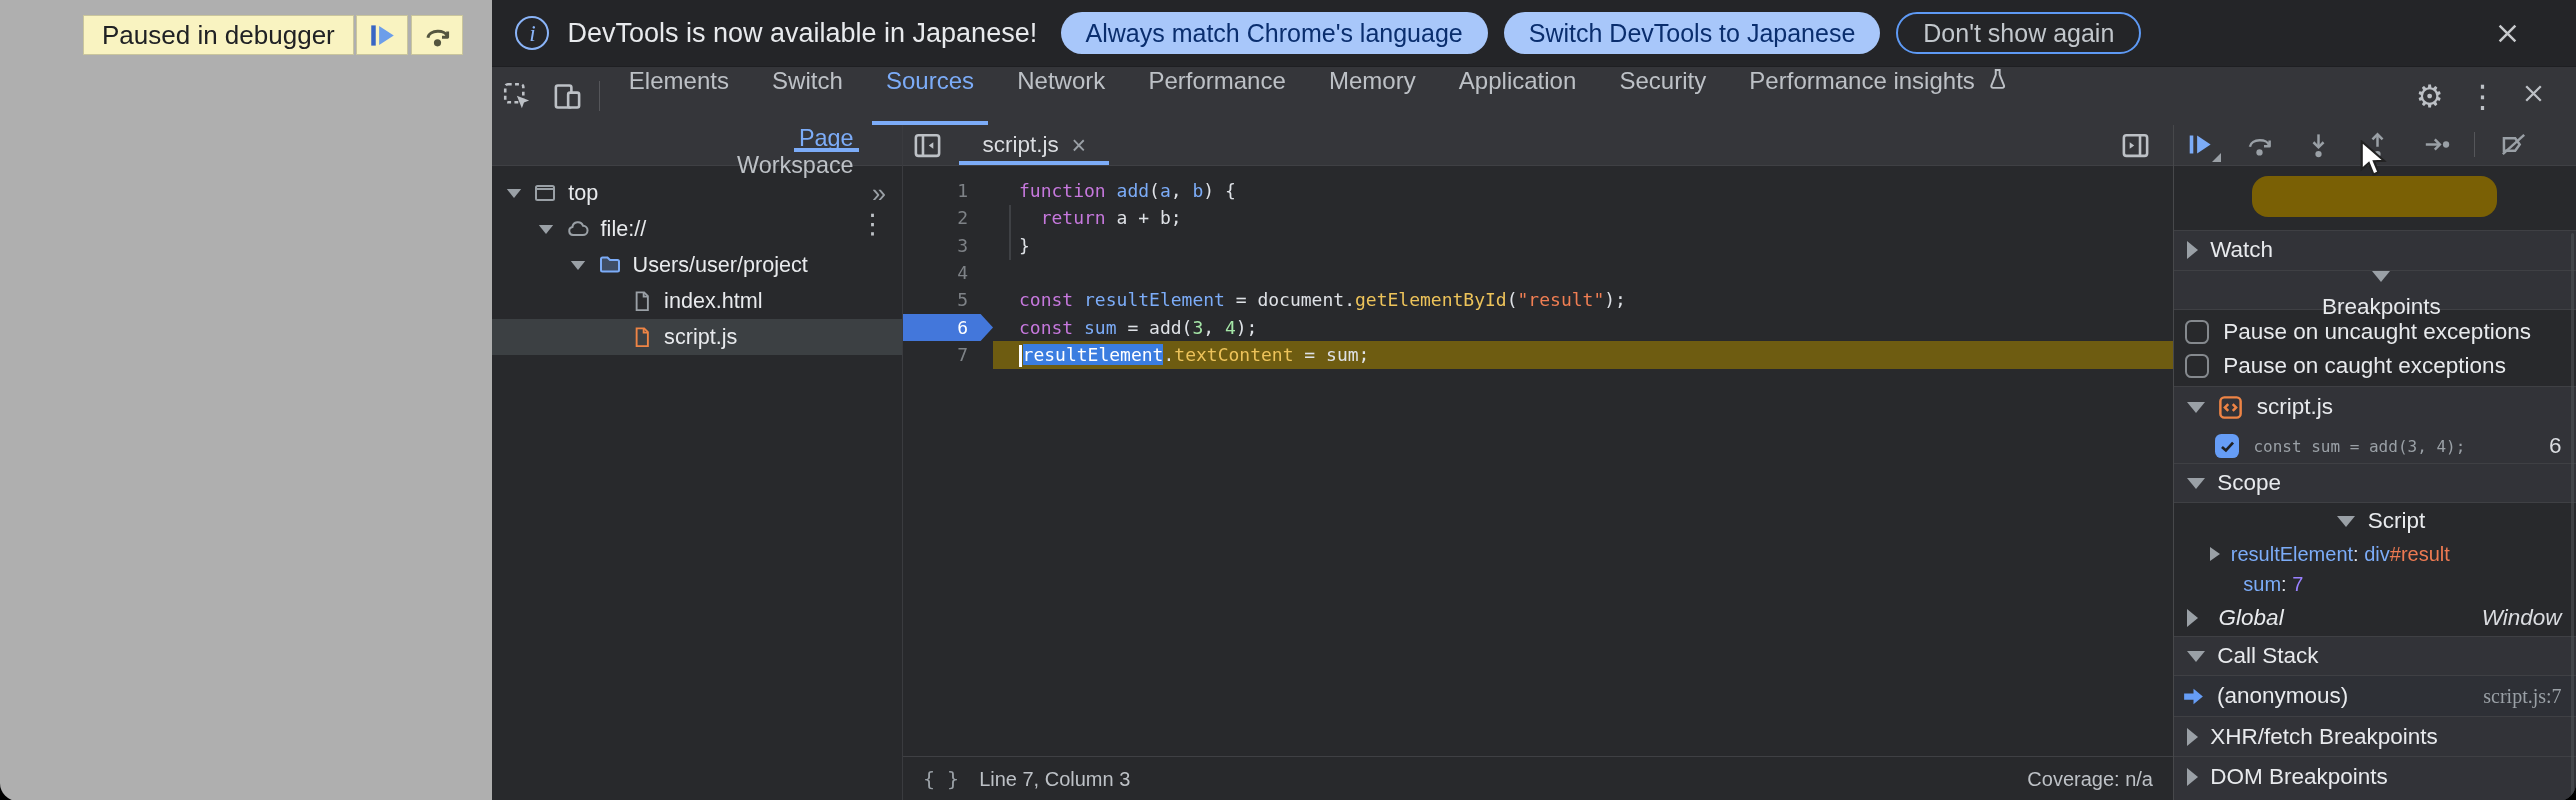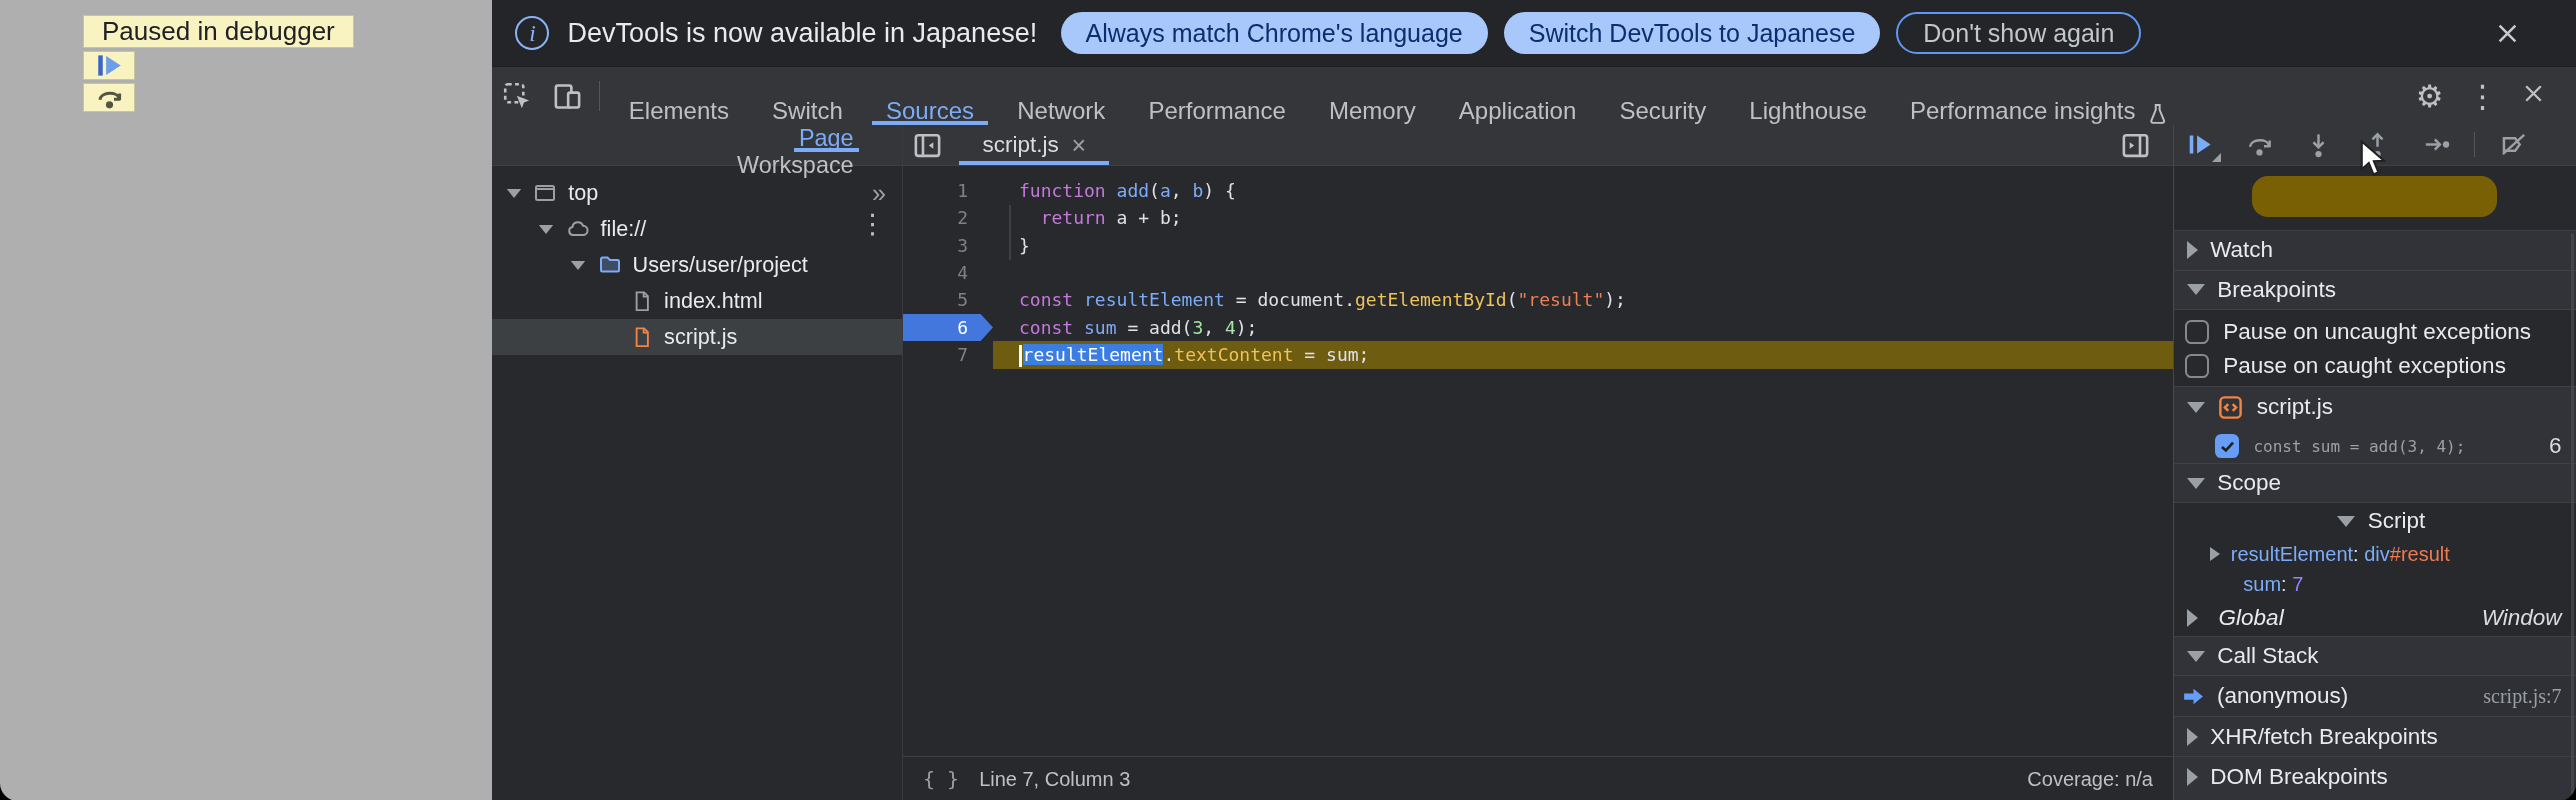--- a/index.html
+++ b/index.html
@@ -6,42 +6,42 @@
     --bg-dark:#28292C; --bg-toolbar:#35363A; --bg-header:#323338;
     --border:#3F4044; --txt:#E8EAED; --txt-dim:#BDC1C6; --txt-gray:#9AA0A6;
   }
   *{box-sizing:border-box;}
   html,body{margin:0;padding:0;background:#000;}
   body{font-family:"Liberation Sans", sans-serif; width:2576px;height:801px;overflow:hidden;}
   .screen{position:relative;width:2576px;height:801px;background:#000;overflow:hidden;}
 
   
   .page-area{position:absolute;left:0;top:0;width:492px;height:801px;background:#AFAFAF;border-bottom-left-radius:18px;}
-  .paused-banner{position:absolute;left:83px;top:15.3px;display:flex;gap:2.7px;height:40px;flex-direction:column;}
+  .paused-banner{position:absolute;left:83px;top:15.3px;display:flex;gap:2.7px;height:40px;}
   .paused-banner .seg{background:var(--banner_bg,#F9F3C1);border:0.9px solid #C9C59D;display:flex;align-items:center;justify-content:center;}
   .paused-banner .seg.label{padding:0 18px;font-size:26px;color:#202124;}
   .paused-banner .seg.ibtn{width:52px;cursor:pointer;}
 
   
   .devtools{position:absolute;left:492px;top:0;width:2084px;height:801px;background:var(--bg-dark);color:var(--txt);border-bottom-right-radius:18px;overflow:hidden;}
 
   
   .infobar{height:66px;display:flex;align-items:center;padding:0 23.4px;background:#242528;font-size:27px;}
   .info-icon{width:34px;height:34px;border:2.7px solid #8AB4F8;border-radius:50%;color:#8AB4F8;display:flex;align-items:center;justify-content:center;font-size:23.4px;font-style:italic;font-family:"Liberation Serif",serif;flex-shrink:0;margin-right:18px;}
   .infobar .msg{color:var(--txt);margin-right:23.4px;white-space:nowrap;}
   .pill{height:42px;border-radius:21.6px;background:var(--pill_bg,#A8C7FA);color:var(--pill_text,#0A2E6E);border:none;font-size:25px;padding:0 25px;margin-right:16px;display:flex;align-items:center;cursor:pointer;font-family:"Liberation Sans",sans-serif;white-space:nowrap;}
   .pill.outline{background:transparent;border:2.7px solid #5E9AF5;color:#C2C7CC;}
   .infobar .close-x{margin-left:auto;margin-right:32px;cursor:pointer;display:flex;}
 
   
   .tabbar{height:59px;background:var(--bg-toolbar);display:flex;align-items:stretch;border-top:0.9px solid #1E1F22;}
   .tabbar .icon-btn{width:50px;display:flex;align-items:center;justify-content:center;cursor:pointer;}
   .vdiv{width:0.9px;background:#55565A;margin:14.4px 7.2px;}
   .main-tabs{display:flex;align-items:stretch;}
-  .tab{position:relative;display:flex;align-items:flex-end;padding:0 21.6px;font-size:24px;color:var(--txt-dim);cursor:pointer;white-space:nowrap;gap:10.8px;}
+  .tab{position:relative;display:flex;align-items:flex-start;padding:0 21.6px;font-size:24px;color:var(--txt-dim);cursor:pointer;white-space:nowrap;gap:10.8px;}
   .tab.active{color:var(--accent_blue,#7CACF8);}
   .tab.active::after{content:'';position:absolute;left:7.2px;right:7.2px;bottom:0;height:4.5px;background:var(--accent_blue,#7CACF8);}
   .tabbar .right{margin-left:auto;display:flex;align-items:center;padding-right:18px;}
   .glyph-btn{font-size:31px;color:var(--txt-dim);padding:0 11.7px;cursor:pointer;}
 
   
   .content{position:absolute;top:125px;left:0;right:0;bottom:0;display:flex;}
 
   
   .navigator{width:411px;flex-shrink:0;border-right:0.9px solid #3A3B3F;display:flex;flex-direction:column;background:var(--bg-dark);}
@@ -199,23 +199,20 @@
           <div class="tab">
             <span>Memory</span>
           </div>
           <div class="tab">
             <span>Application</span>
           </div>
           <div class="tab">
             <span>Security</span>
           </div>
           <div class="tab">
-            <span>Lighthouse</span>
-          </div>
-          <div class="tab">
             <span>Performance insights</span>
             <svg width="23.4" height="23.4" viewBox="0 0 24 24" fill="none" stroke="#BDC1C6" stroke-width="2">
               <path d="M9 3h6M10 3v5L5.5 19a1.8 1.8 0 0 0 1.7 2.4h9.6a1.8 1.8 0 0 0 1.7-2.4L14 8V3"></path>
             </svg>
           </div>
         </div>
       <div class="right">
         <div class="vdiv"></div>
         <span class="glyph-btn">⚙</span>
         <span class="glyph-btn">⋮</span>
@@ -382,21 +379,21 @@
           </div>
         </div>
 
         <div class="spacer"></div>
 
         <div class="srow hdr">
           <span class="tri r"></span>
           <span>Watch</span>
         </div>
 
-        <div class="srow hdr" style="border-bottom:0.9px solid var(--border);">
+        <div class="srow hdr" style="border-bottom:0.9px solid var(--border);flex-direction:column;">
           <span class="tri d"></span>
           <span>Breakpoints</span>
         </div>
 
         <div class="cb-area">
           <div class="cb-row">
             <span class="cbox"></span>
             <span>Pause on uncaught exceptions</span>
           </div>
           <div class="cb-row">

